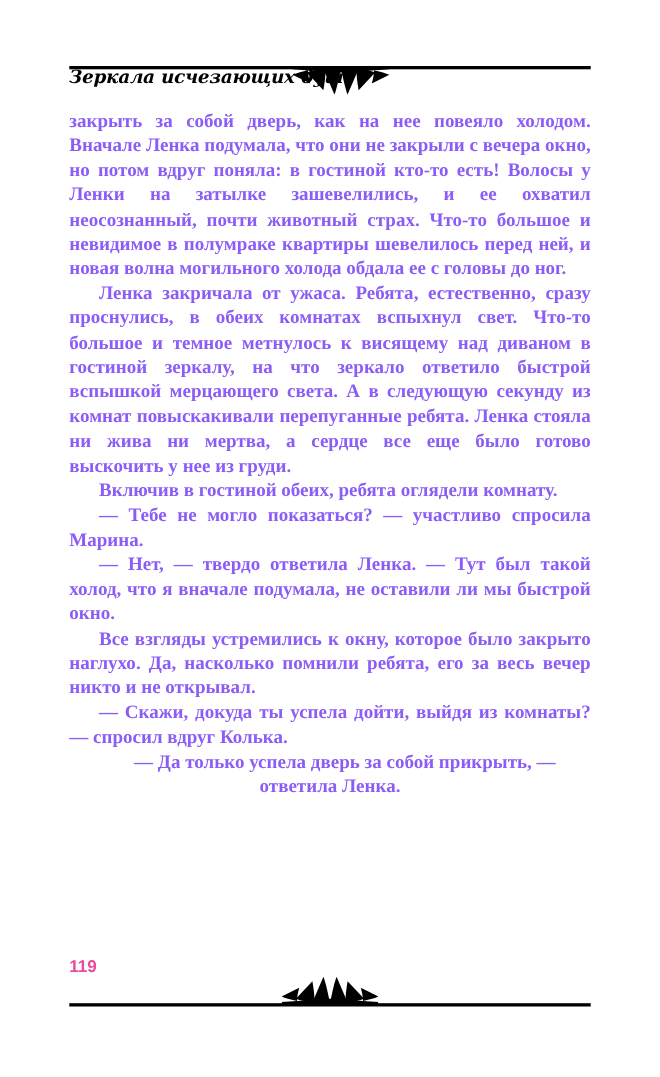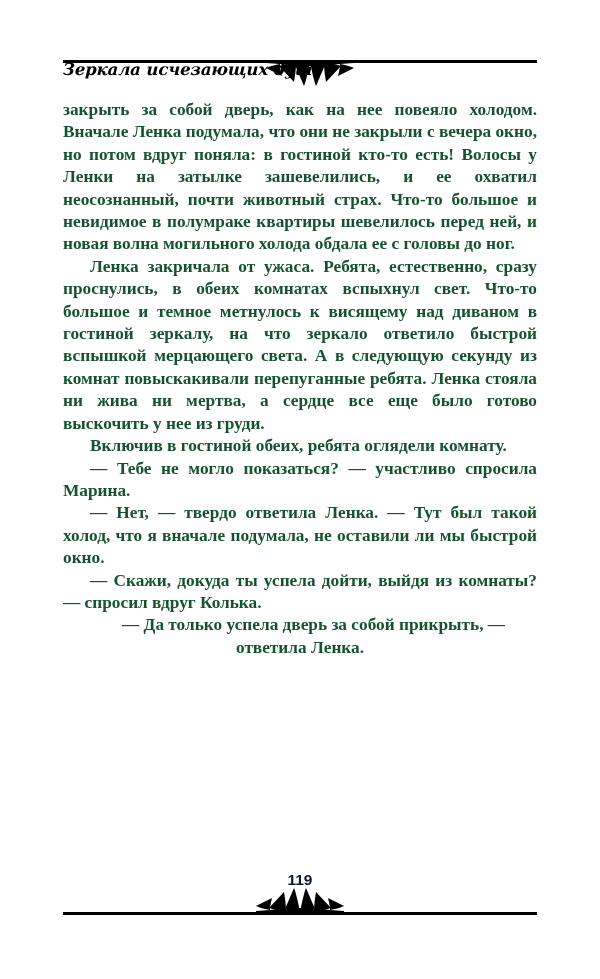--- a/index.html
+++ b/index.html
@@ -68,21 +68,21 @@
   .body-text {
     position: absolute;
     left: 63px;
     top: 99px;
     width: 474px;
     text-align: justify;
     text-justify: inter-word;
     font-family: "Liberation Serif", "DejaVu Serif", serif;
     font-size: 17.3px;
     line-height: 22.4px;
-    color: #14532d;
+    color: #8b5cf6;
     font-weight: 600;
   }
   .body-text p {
     margin: 0;
     text-indent: 27px;
     hyphens: manual;
   }
   .body-text p.cont {
     text-indent: 0;
   }
@@ -96,26 +96,26 @@
     left: 63px;
     top: 872px;
     width: 474px;
     height: 60px;
   }
   .folio-number {
     position: absolute;
     left: 0;
     top: 0;
     width: 474px;
-    text-align: center;
+    text-align: left;
     font-family: "Liberation Sans", "DejaVu Sans", sans-serif;
     font-weight: 700;
     font-size: 15.5px;
     line-height: 16px;
-    color: #0f172a;
+    color: #ec4899;
   }
   .folio-ornament {
     position: absolute;
     left: 193px;
     top: 14px;
     width: 88px;
     height: 28px;
     overflow: hidden;
   }
   .folio-ornament svg { display: block; }
@@ -148,20 +148,21 @@
       </svg>
     </div>
   </div>
 
   <div class="body-text">
     <p class="cont">закрыть за собой дверь, как на нее повеяло холодом. Вначале Ленка подумала, что они не закрыли с вечера окно, но потом вдруг поняла: в гостиной кто-то есть! Волосы у Ленки на затылке зашевелились, и ее охватил неосознанный, почти животный страх. Что-то большое и невидимое в полумраке квартиры шевелилось перед ней, и новая волна могильного холода обдала ее с головы до ног.</p>
     <p>Ленка закричала от ужаса. Ребята, естественно, сразу проснулись, в обеих комнатах вспыхнул свет. Что-то большое и темное метнулось к висящему над диваном в гостиной зеркалу, на что зеркало ответило быстрой вспышкой мерцающего света. А в следующую секунду из комнат повыскакивали перепуганные ребята. Ленка стояла ни жива ни мертва, а сердце все еще было готово выскочить у нее из груди.</p>
     <p>Включив в гостиной обеих, ребята оглядели комнату.</p>
     <p>— Тебе не могло показаться? — участливо спросила Марина.</p>
     <p>— Нет, — твердо ответила Ленка. — Тут был такой холод, что я вначале подумала, не оставили ли мы быстрой окно.</p>
+    <p>Все взгляды устремились к окну, которое было закрыто наглухо. Да, насколько помнили ребята, его за весь вечер никто и не открывал.</p>
     <p>— Скажи, докуда ты успела дойти, выйдя из комнаты? — спросил вдруг Колька.</p>
     <p>— Да только успела дверь за собой прикрыть, — ответила Ленка.</p>
   </div>
 
   <div class="folio">
     <div class="folio-number">119</div>
     <div class="folio-ornament">
       <svg width="88" height="28" viewBox="0 0 88 28" xmlns="http://www.w3.org/2000/svg">
         <g transform="translate(0,28) scale(1,-1)">
           <path fill="#000" d="M0,0 L88,0 L88,3 L60,5 L44,6 L28,5 L0,3 Z"></path>

